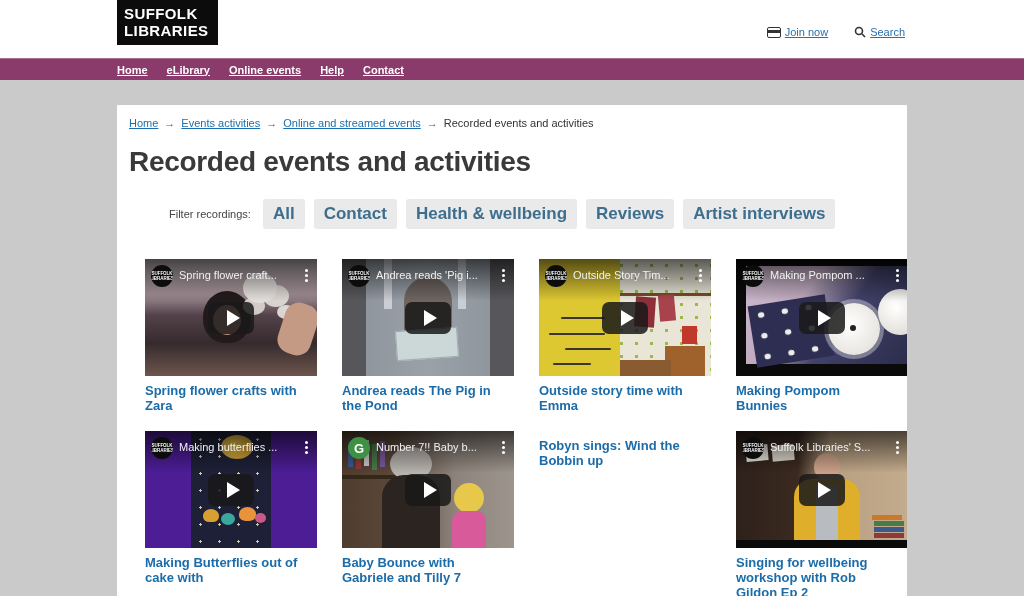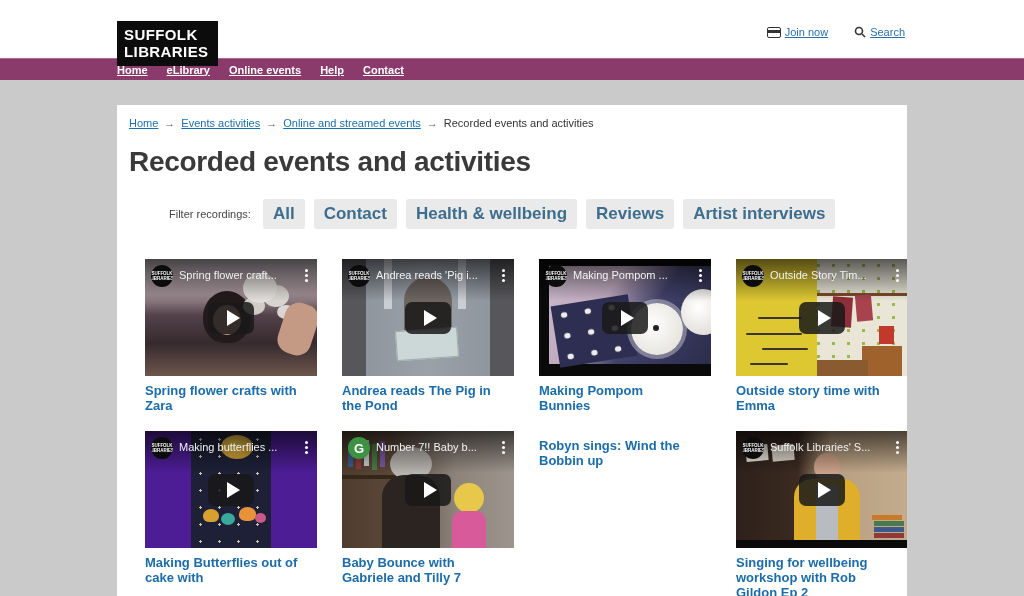--- a/index.html
+++ b/index.html
@@ -1,21 +1,21 @@
 <!DOCTYPE html>
 <html><head>
 <meta charset="utf-8">
 <style>
   * { margin:0; padding:0; box-sizing:border-box; }
   html,body { width:1024px; height:596px; overflow:hidden; }
   body { font-family:"Liberation Sans","DejaVu Sans",sans-serif; background:#cacaca; }
 
   
   .header { height:58px; background:#fff; position:relative; z-index:2; }
-  .logo { position:absolute; left:117px; top:21px; width:101px; height:45px; background:#0c0c0c;
+  .logo { position:absolute; left:117px; top:0; width:101px; height:45px; background:#0c0c0c;
           color:#fff; display:flex; flex-direction:column; justify-content:center; padding-left:7px;
           font-weight:bold; font-size:15px; line-height:1.08; letter-spacing:.4px; }
   .header-links { position:absolute; right:119px; top:26px; display:flex; gap:26px; align-items:center; font-size:11px; }
   .hlink { display:flex; align-items:center; gap:4px; color:#2a6fae; text-decoration:underline; cursor:pointer; }
   .hlink svg { display:block; }
 
   
   .nav { height:22px; background:#8a3a6b; border-top:1px solid #a96b92; display:flex; align-items:center;
          padding-left:117px; gap:19px; position:relative; z-index:1; }
   .nav a { color:#fff; font-size:11px; font-weight:bold; text-decoration:underline; cursor:pointer; }
@@ -233,37 +233,20 @@
             <div class="avatar suffolk">SUFFOLK LIBRARIES</div>
             <div class="ovl-title">Andrea reads 'Pig i...</div>
             <div class="dots"></div>
           </div>
           <div class="play"></div>
         </div>
         <a class="caption">Andrea reads The Pig in the Pond</a>
       </div>
 
       <div class="card">
-        <div class="thumb t4">
-          <div class="art ph"></div>
-          <div class="art pd"></div>
-          <div class="art p1"></div>
-          <div class="art p2"></div>
-          <div class="art eye"></div>
-          <div class="thumb-top">
-            <div class="avatar suffolk">SUFFOLK LIBRARIES</div>
-            <div class="ovl-title">Making Pompom ...</div>
-            <div class="dots"></div>
-          </div>
-          <div class="play"></div>
-        </div>
-        <a class="caption">Making Pompom Bunnies</a>
-      </div>
-
-      <div class="card">
         <div class="thumb t3">
           <div class="art yel"></div>
           <div class="art scr s1"></div>
           <div class="art scr s2"></div>
           <div class="art scr s3"></div>
           <div class="art scr s4"></div>
           <div class="art rail"></div>
           <div class="art cl1"></div>
           <div class="art cl2"></div>
           <div class="art drs"></div>
@@ -273,20 +256,37 @@
             <div class="avatar suffolk">SUFFOLK LIBRARIES</div>
             <div class="ovl-title">Outside Story Tim...</div>
             <div class="dots"></div>
           </div>
           <div class="play"></div>
         </div>
         <a class="caption">Outside story time with Emma</a>
       </div>
 
       <div class="card">
+        <div class="thumb t4">
+          <div class="art ph"></div>
+          <div class="art pd"></div>
+          <div class="art p1"></div>
+          <div class="art p2"></div>
+          <div class="art eye"></div>
+          <div class="thumb-top">
+            <div class="avatar suffolk">SUFFOLK LIBRARIES</div>
+            <div class="ovl-title">Making Pompom ...</div>
+            <div class="dots"></div>
+          </div>
+          <div class="play"></div>
+        </div>
+        <a class="caption">Making Pompom Bunnies</a>
+      </div>
+
+      <div class="card">
         <div class="thumb t5">
           <div class="art col"></div>
           <div class="art bal"></div>
           <div class="art b1"></div>
           <div class="art b2"></div>
           <div class="art b3"></div>
           <div class="art b4"></div>
           <div class="thumb-top">
             <div class="avatar suffolk">SUFFOLK LIBRARIES</div>
             <div class="ovl-title">Making butterflies ...</div>

